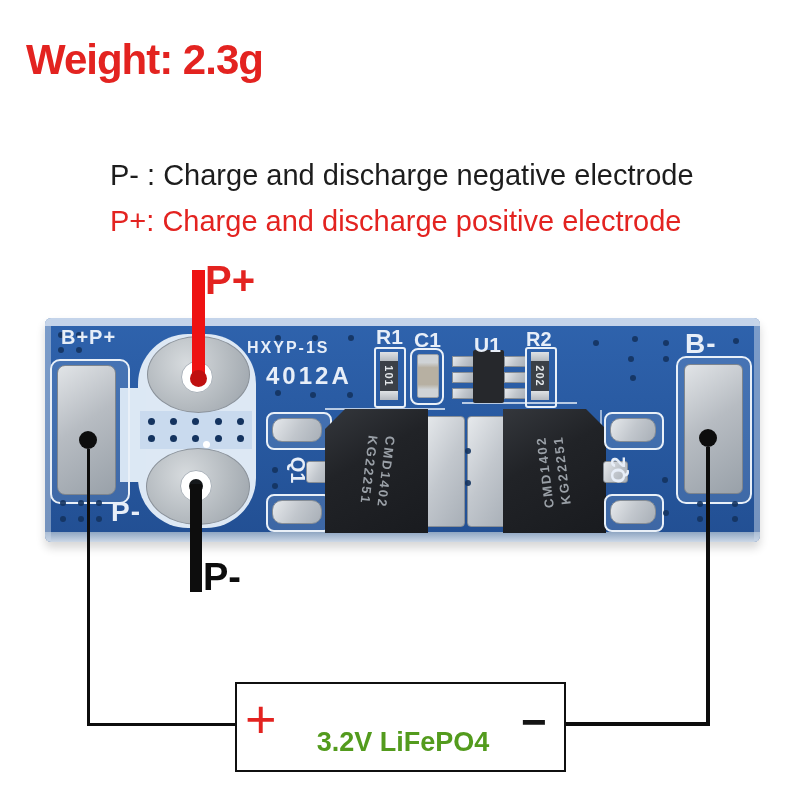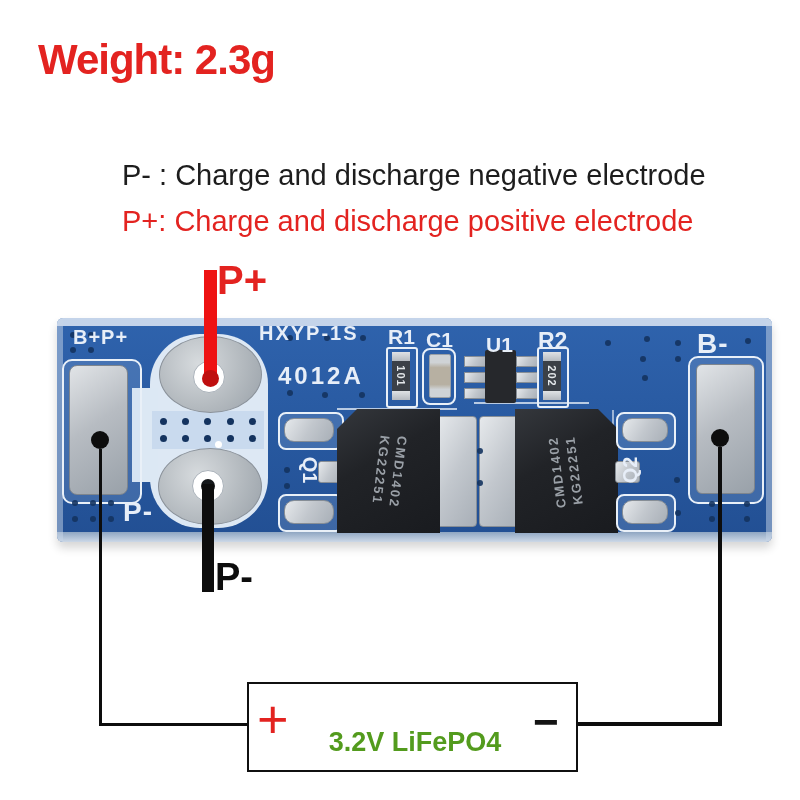--- a/index.html
+++ b/index.html
@@ -8,21 +8,21 @@
     --battery-blue:#1f7fd9;
     --battery-green:#539b1d;
     --wire-red:#ee1212;
     --wire-black:#0d0d0d;
     --silk:#e7eef8;
     --board-blue:#2a5ea8;
     --via:#14335f;
   }
   html,body{margin:0;padding:0;background:#fff;}
   .canvas{position:relative;width:776px;height:800px;background:#fff;overflow:hidden;
-          font-family:"Liberation Sans",sans-serif;margin-left:12px;}
+          font-family:"Liberation Sans",sans-serif;}
   .abs{position:absolute;}
   .silktext{color:var(--silk);font-weight:bold;white-space:nowrap;}
   .dot{position:absolute;width:6px;height:6px;border-radius:50%;background:var(--via);opacity:.9;}
   .banddot{position:absolute;width:7px;height:7px;border-radius:50%;background:var(--via);}
   .pin{background:linear-gradient(120deg,#e6e9ec,#c2c7cd 50%,#a8afb7);border:1px solid #878e96;}
   .padoutline{border:2px solid #e9f0f8;border-radius:10px;background:rgba(190,212,238,.18);}
   .metal{background:linear-gradient(145deg,#e1e4e7,#b7bcc2 45%,#99a1a9);border:1px solid #7e858d;}
   .mosbody{background:linear-gradient(150deg,#34373c,#212327 40%,#191b1f);}
   .mostext{position:absolute;inset:0;display:flex;flex-direction:column;align-items:center;justify-content:center;
            color:#9aa0a7;font-weight:bold;font-size:13px;letter-spacing:2px;line-height:1.3;white-space:nowrap;}
@@ -173,28 +173,28 @@
       <span class="dot" style="left:618px;top:38px;"></span>
     <span class="dot" style="left:585px;top:57px;"></span>
       <span class="dot" style="left:617px;top:159px;"></span>
     <span class="dot" style="left:652px;top:183px;"></span>
       <span class="dot" style="left:687px;top:183px;"></span>
     <span class="dot" style="left:618px;top:192px;"></span>
       <span class="dot" style="left:652px;top:198px;"></span>
     <span class="dot" style="left:687px;top:198px;"></span>
 
     <div class="abs silktext" style="left:16px;top:8px;font-size:20px;letter-spacing:1px;">B+P+</div>
-    <div class="abs silktext" style="left:202px;top:4px;font-size:20px;letter-spacing:2px;">HXYP-1S</div>
+    <div class="abs silktext" style="left:202px;top:21px;font-size:16px;letter-spacing:2px;">HXYP-1S</div>
     <div class="abs silktext" style="left:221px;top:44px;font-size:24px;letter-spacing:3px;">4012A</div>
     <div class="abs silktext" style="left:66px;top:178px;font-size:28px;letter-spacing:1px;">P-</div>
     <div class="abs silktext" style="left:640px;top:10px;font-size:28px;letter-spacing:1px;">B-</div>
     <div class="abs silktext" style="left:331px;top:7px;font-size:21px;">R1</div>
     <div class="abs silktext" style="left:369px;top:10px;font-size:21px;">C1</div>
     <div class="abs silktext" style="left:429px;top:15px;font-size:21px;">U1</div>
-    <div class="abs silktext" style="left:481px;top:10px;font-size:23px;">R2</div>
+    <div class="abs silktext" style="left:481px;top:10px;font-size:20px;">R2</div>
 
     <div class="abs" style="left:34px;top:113px;width:18px;height:18px;border-radius:50%;background:var(--wire-black);"></div>
     <div class="abs" style="left:654px;top:111px;width:18px;height:18px;border-radius:50%;background:var(--wire-black);"></div>
   </div>
 
   <div class="abs" style="left:192px;top:270px;width:13px;height:114px;background:var(--wire-red);">
     <span class="abs" style="left:-2px;bottom:-3px;width:17px;height:17px;border-radius:50%;background:#bf0f0f;"></span>
   </div>
 
   <div class="abs" style="left:190px;top:484px;width:12px;height:108px;background:var(--wire-black);"></div>

